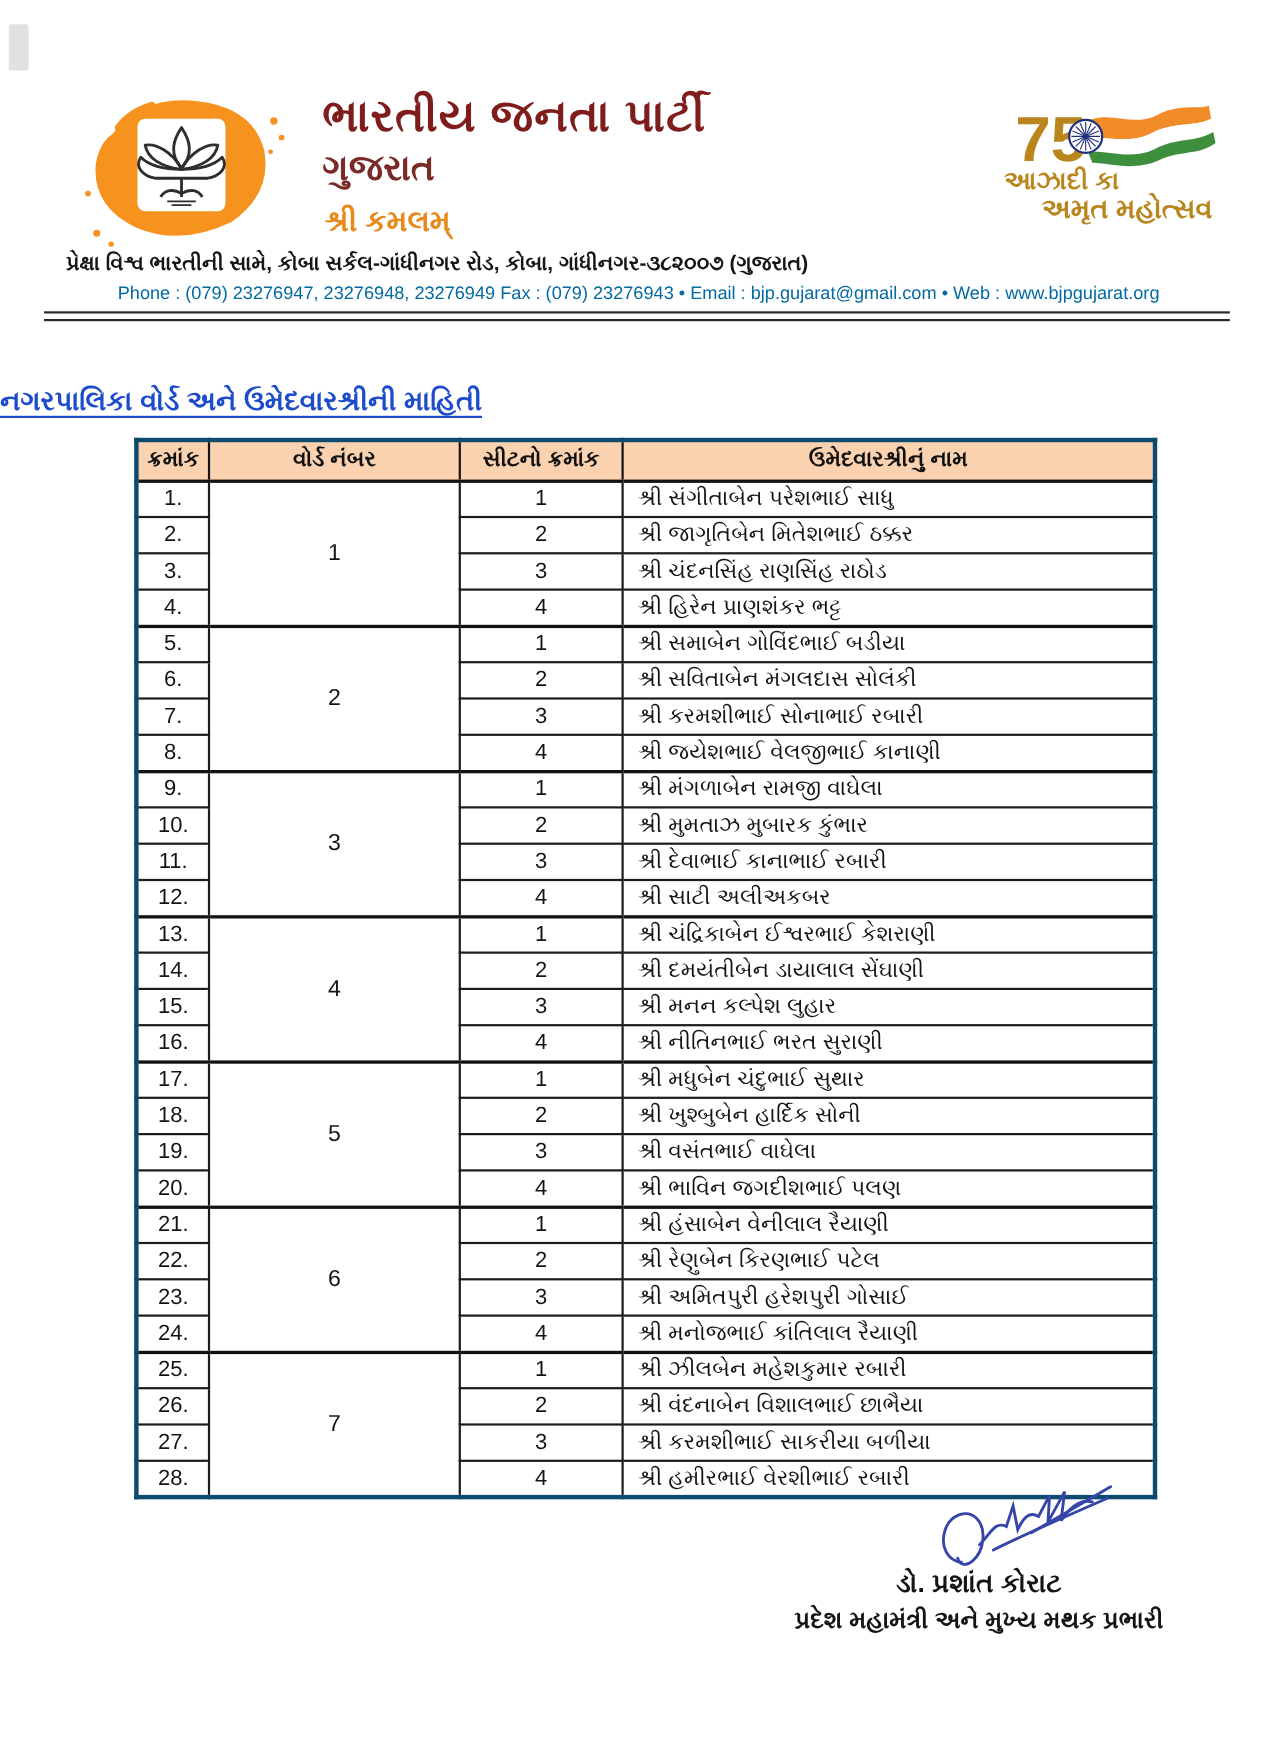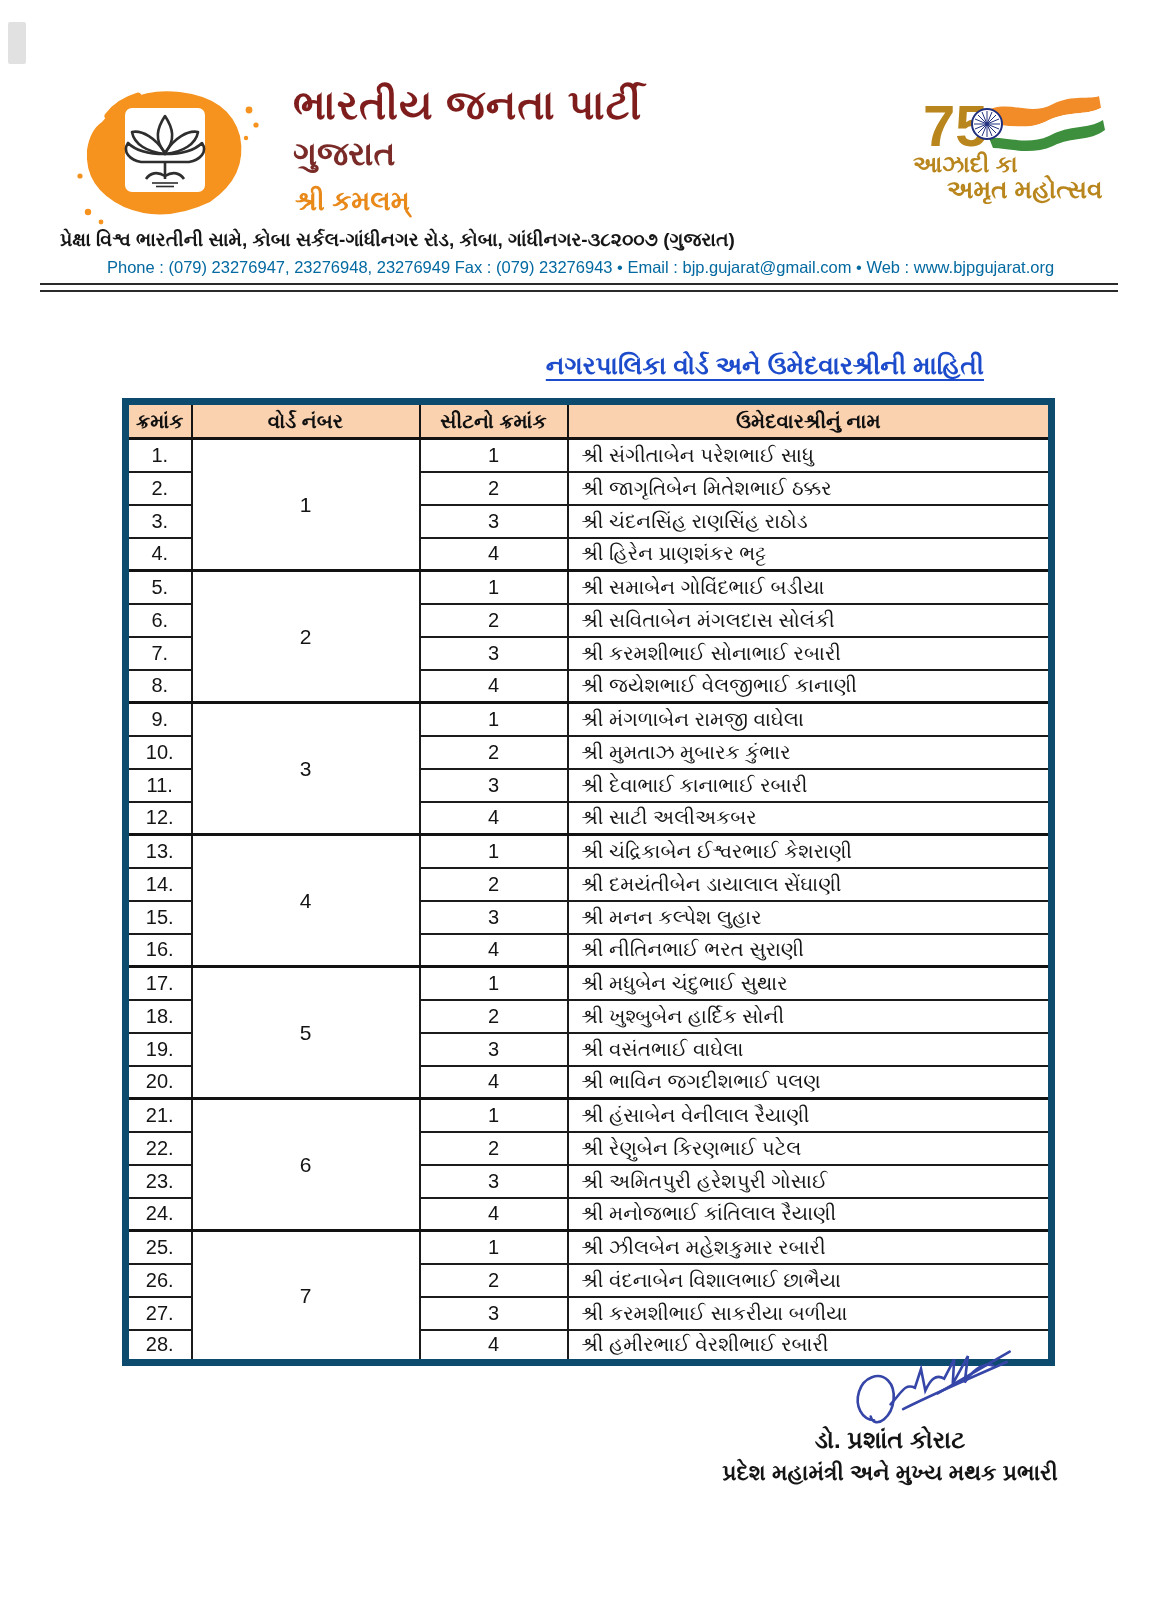--- a/index.html
+++ b/index.html
@@ -17,27 +17,27 @@
   .party-office { position:absolute; left:295px; top:186px; font-size:27px; font-weight:bold; color:#e8891a; }
   .amrit { position:absolute; left:895px; top:84px; }
 
   .address-line { position:absolute; left:60px; top:229px; font-size:19px; font-weight:bold; color:#161616; }
   .contact-line { position:absolute; left:60px; top:258px; font-size:16.5px; color:#0369a1;margin-left:47px; }
   .double-rule { position:absolute; left:40px; top:283px; width:1078px; height:9px;
                  border-top:2.5px solid #2a2a2a; border-bottom:2.5px solid #2a2a2a; }
 
   .title-red { position:absolute; left:0; top:311px; width:1156px; text-align:center;
                font-size:26px; font-weight:bold; color:#e32a23; }
-  .title-blue { position:absolute; left:0; top:351px; width:984px; text-align:right;
+  .title-blue { position:absolute; left:0; top:351px; width:984px; text-align:left;
                 font-size:25px; font-weight:bold; color:#1c4bcb; text-decoration:underline;
-                text-underline-offset:5px;padding-left:27px; }
+                text-underline-offset:5px; }
 
   
   .tbl-wrap { position:absolute; left:122px; top:398px; }
-  table { border-collapse:collapse; table-layout:fixed; width:926px; border:7px solid #0c4a6e; }
+  table { border-collapse:collapse; table-layout:fixed; width:926px; border:4px solid #0c4a6e; }
   col.c-sr   { width:66px; }
   col.c-ward { width:228px; }
   col.c-seat { width:148px; }
   col.c-name { width:484px; }
   th { background:#fad2b0; border:2.5px solid #141414; height:37px;
        font-size:20px; font-weight:bold; color:#101010; text-align:center; }
   td { border:2px solid #1b1b1b; height:33px; font-size:20px; color:#141414;
        text-align:center; white-space:nowrap; overflow:hidden; }
   td.name { text-align:left; padding-left:13px; }
   td.ward { font-size:21px; }

